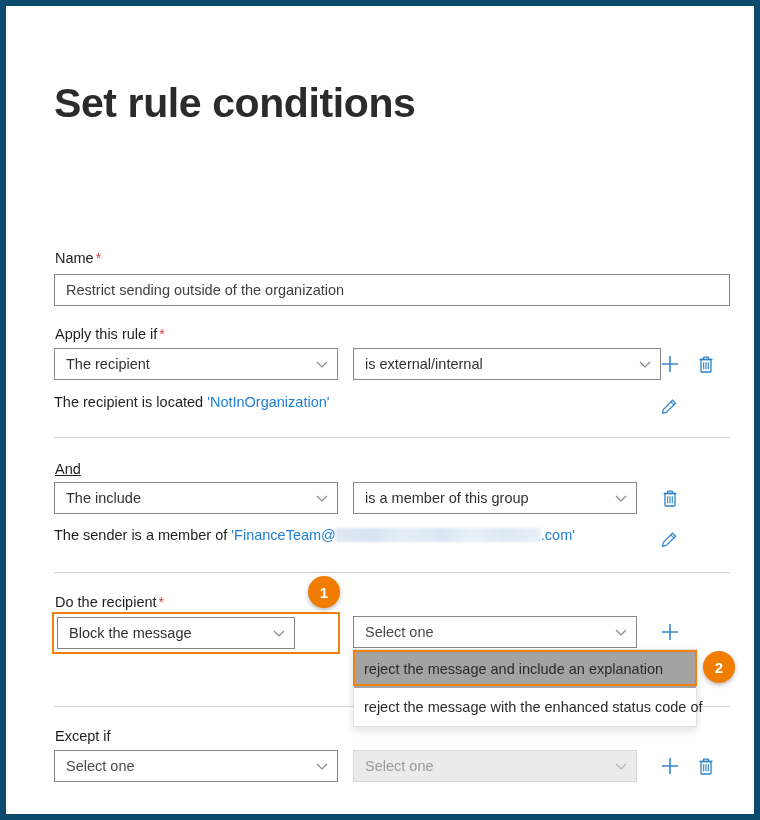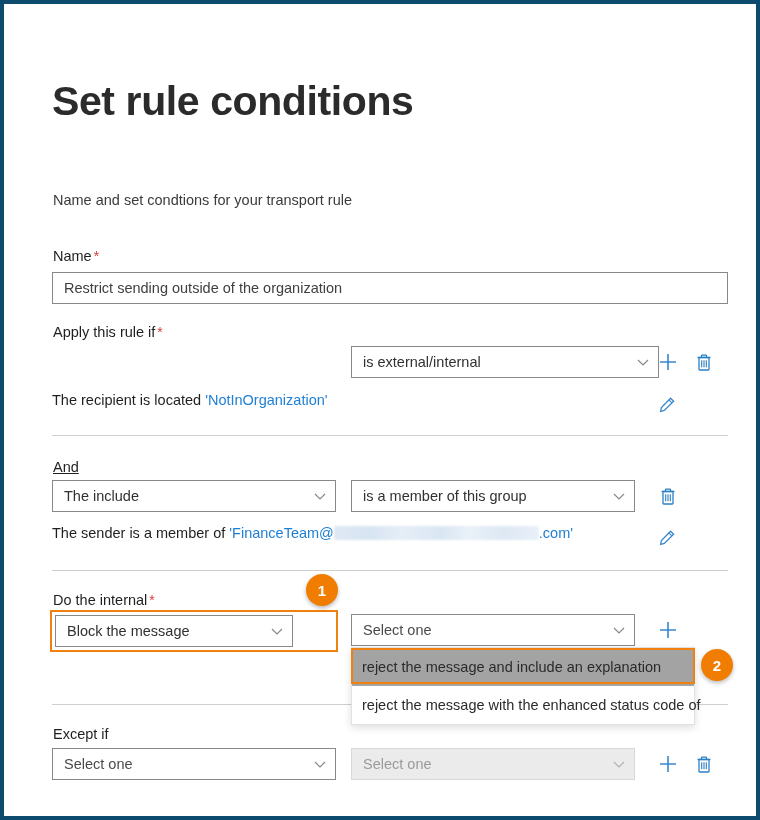--- a/index.html
+++ b/index.html
@@ -9,21 +9,21 @@
   }
   body {
     font-family: "Liberation Sans", sans-serif;
     -webkit-font-smoothing: antialiased;
   }
   .screen {
     position: relative;
     width: 760px;
     height: 820px;
     box-sizing: border-box;
-    border: 4px solid #0c4a6e;
+    border: 6px solid #0c4a6e;
     background: #ffffff;
     overflow: hidden;
   }
 
   
   .page-title {
     margin: 0;
     position: absolute;
     left: 48px;
     top: 72px;
@@ -192,31 +192,38 @@
     box-shadow: 0 2px 4px rgba(0,0,0,0.28);
     z-index: 60;
   }
 </style>
 </head>
 <body>
 
 <div class="screen">
 
   <h1 class="page-title">Set rule conditions</h1>
-  <div class="page-subtitle">Name and set condtions for your transport rule</div>
 
   <div class="field-label" style="left:49px; top:244px;">
     <span>Name</span><span class="req-star">*</span>
   </div>
   <input class="txt-input" style="left: 48px; top: 268px; width: 676px; height: 32px;" value="Restrict sending outside of the organization">
 
   <div class="field-label" style="left:49px; top:320px;text-align:right;">
     <span>Apply this rule if</span><span class="req-star">*</span>
   </div>
 
+  <div class="combo" style="left:48px; top:342px; width:284px;">
+    <span class="combo-text">The recipient</span>
+    <span class="chev">
+      <svg width="14" height="14" viewBox="0 0 14 14">
+          <path d="M2 5 L7 10 L12 5" fill="none" stroke="#8a8886" stroke-width="1.2"></path>
+        </svg>
+    </span>
+  </div>
 
   <div class="combo" style="left:347px; top:342px; width:308px;">
     <span class="combo-text">is external/internal</span>
     <span class="chev">
       <svg width="14" height="14" viewBox="0 0 14 14">
           <path d="M2 5 L7 10 L12 5" fill="none" stroke="#8a8886" stroke-width="1.2"></path>
         </svg>
     </span>
   </div>
 
@@ -281,21 +288,21 @@
   <div class="icon-btn" style="left:650px; top:521px;">
     <svg width="20" height="20" viewBox="0 0 20 20">
       <path d="M13.6 3.2 L16.6 6.2 L7.3 15.5 L3.6 16.3 L4.4 12.6 Z" fill="none" stroke="#3a87cd" stroke-width="1.3"></path>
       <path d="M11.9 4.9 L14.9 7.9" fill="none" stroke="#3a87cd" stroke-width="1.1"></path>
     </svg>
   </div>
 
   <div class="divider" style="top:566px;"></div>
 
   <div class="field-label" style="left:49px; top:588px;">
-    <span>Do the internal</span><span class="req-star">*</span>
+    <span>Do the recipient</span><span class="req-star">*</span>
   </div>
 
   <div class="combo" style="left:51px; top:611px; width:238px;">
     <span class="combo-text">Block the message</span>
     <span class="chev">
       <svg width="14" height="14" viewBox="0 0 14 14">
           <path d="M2 5 L7 10 L12 5" fill="none" stroke="#8a8886" stroke-width="1.2"></path>
         </svg>
     </span>
   </div>

